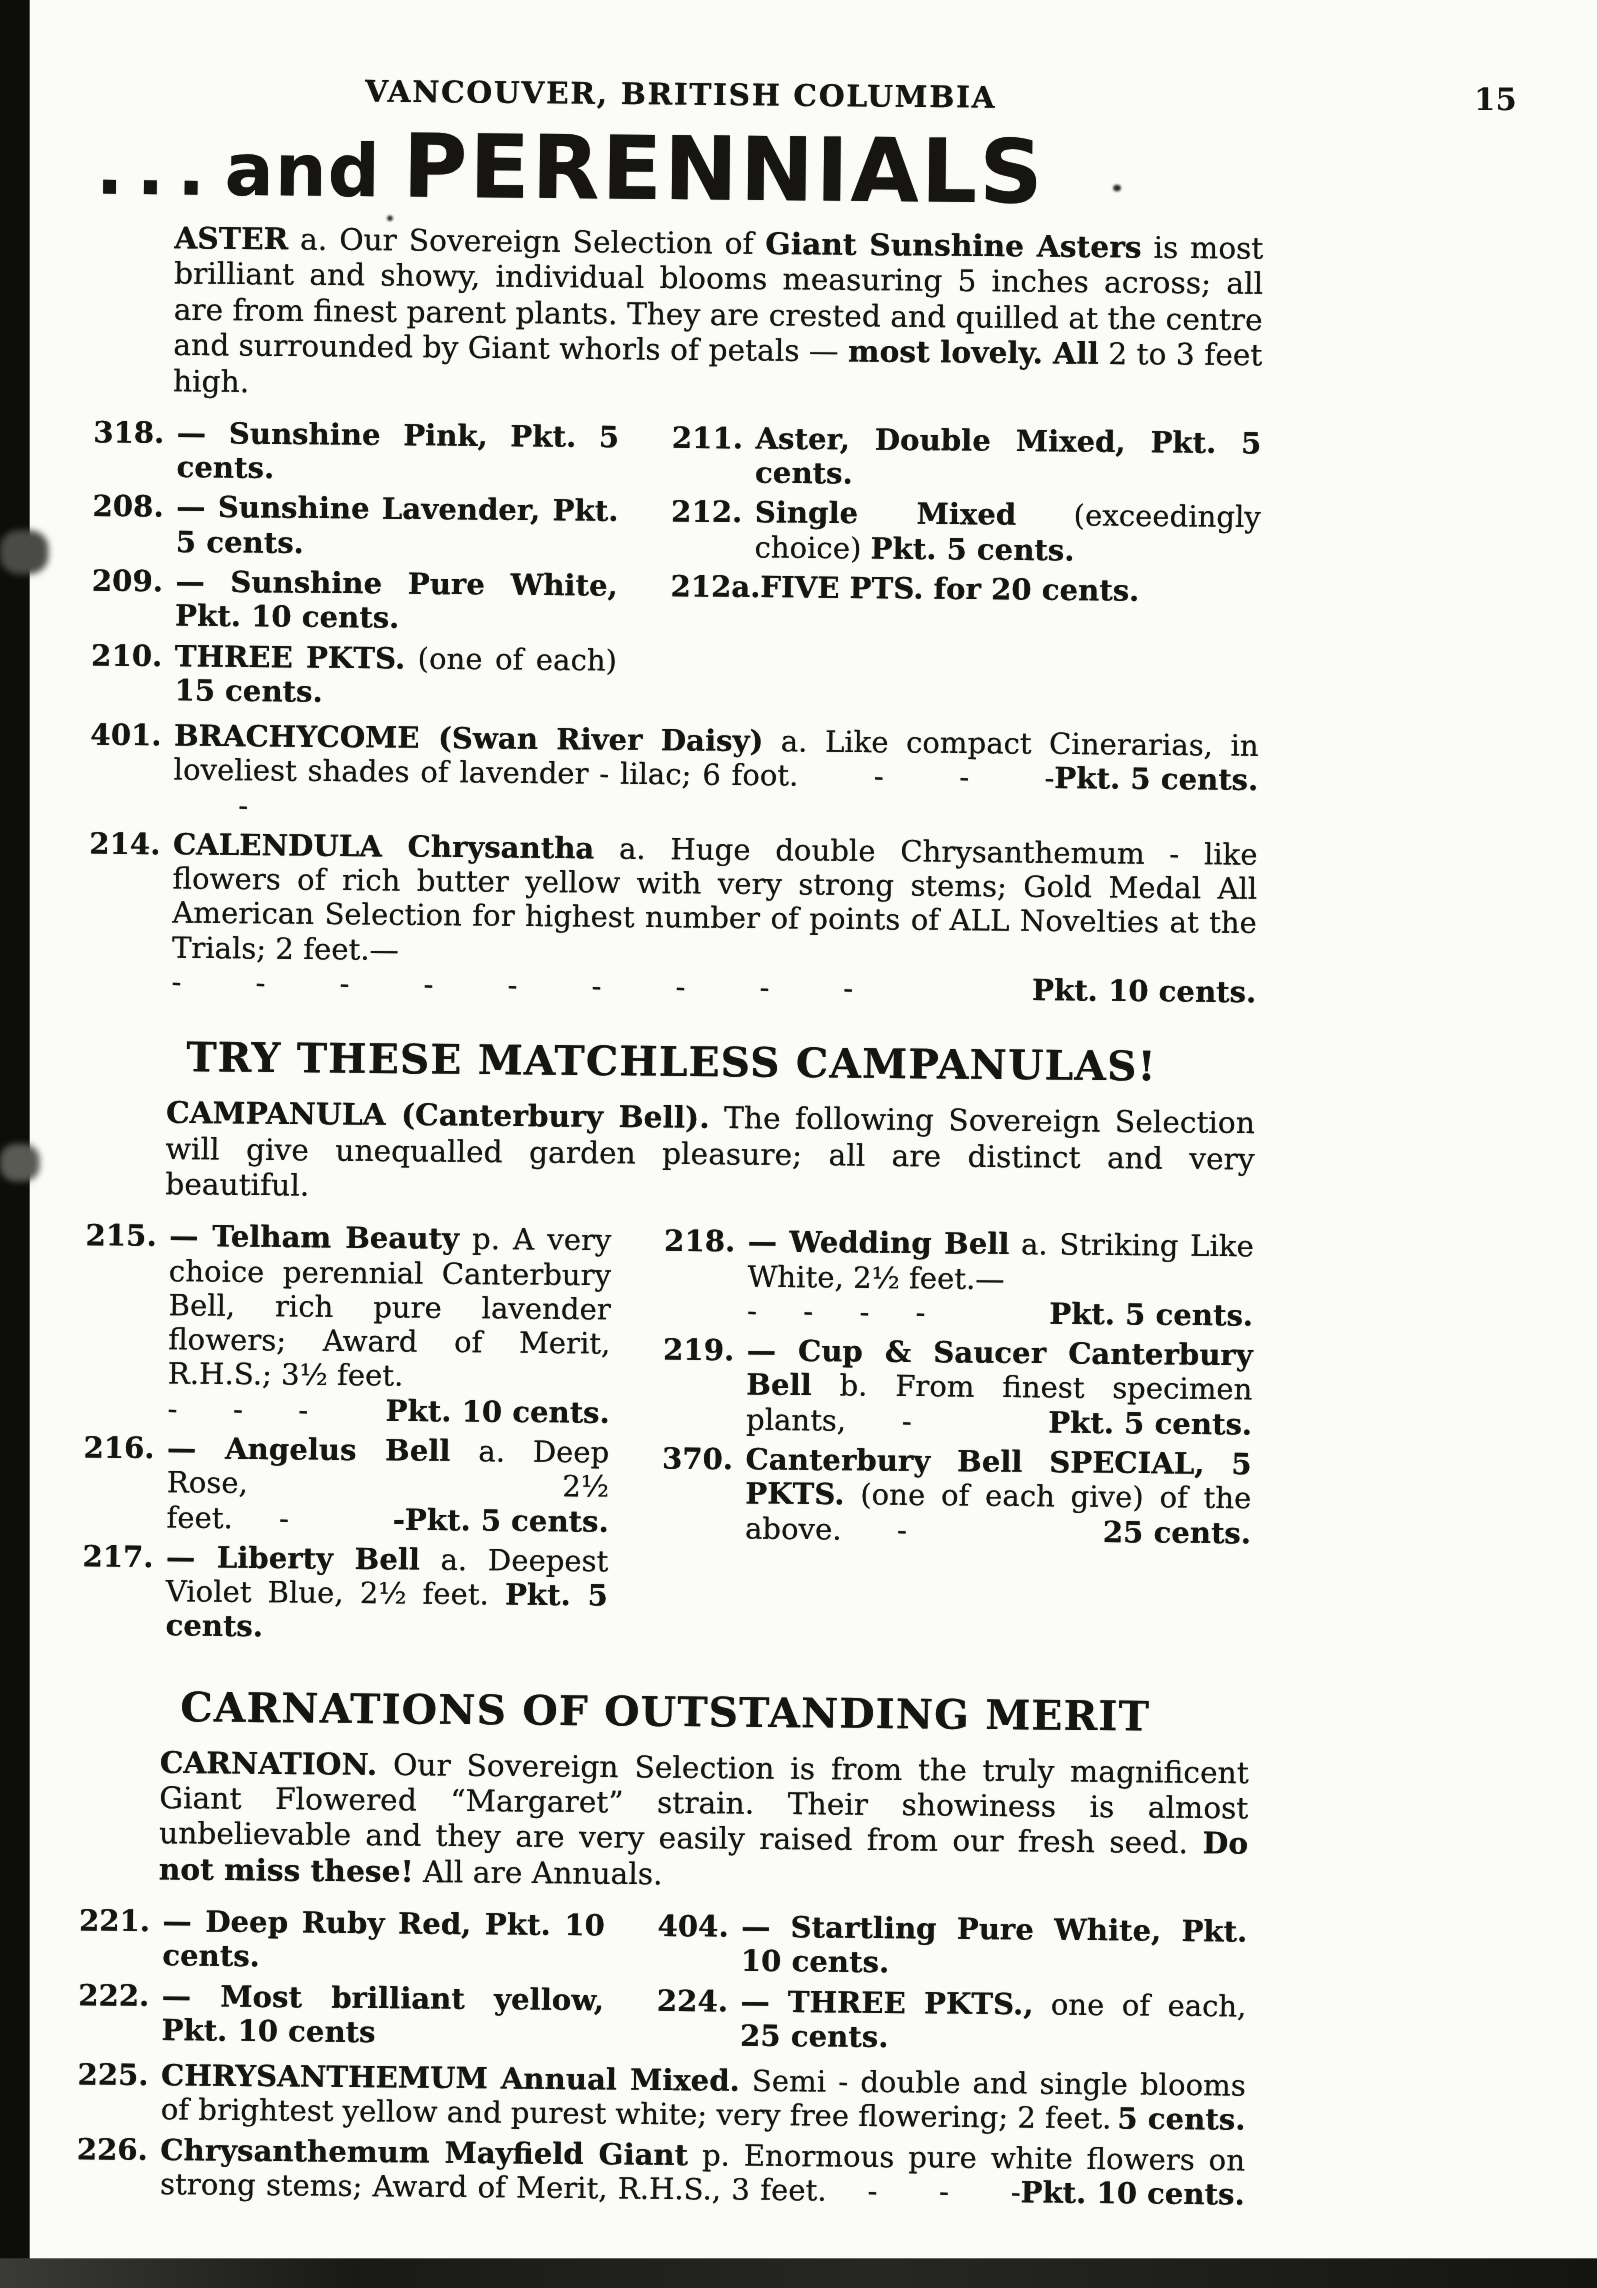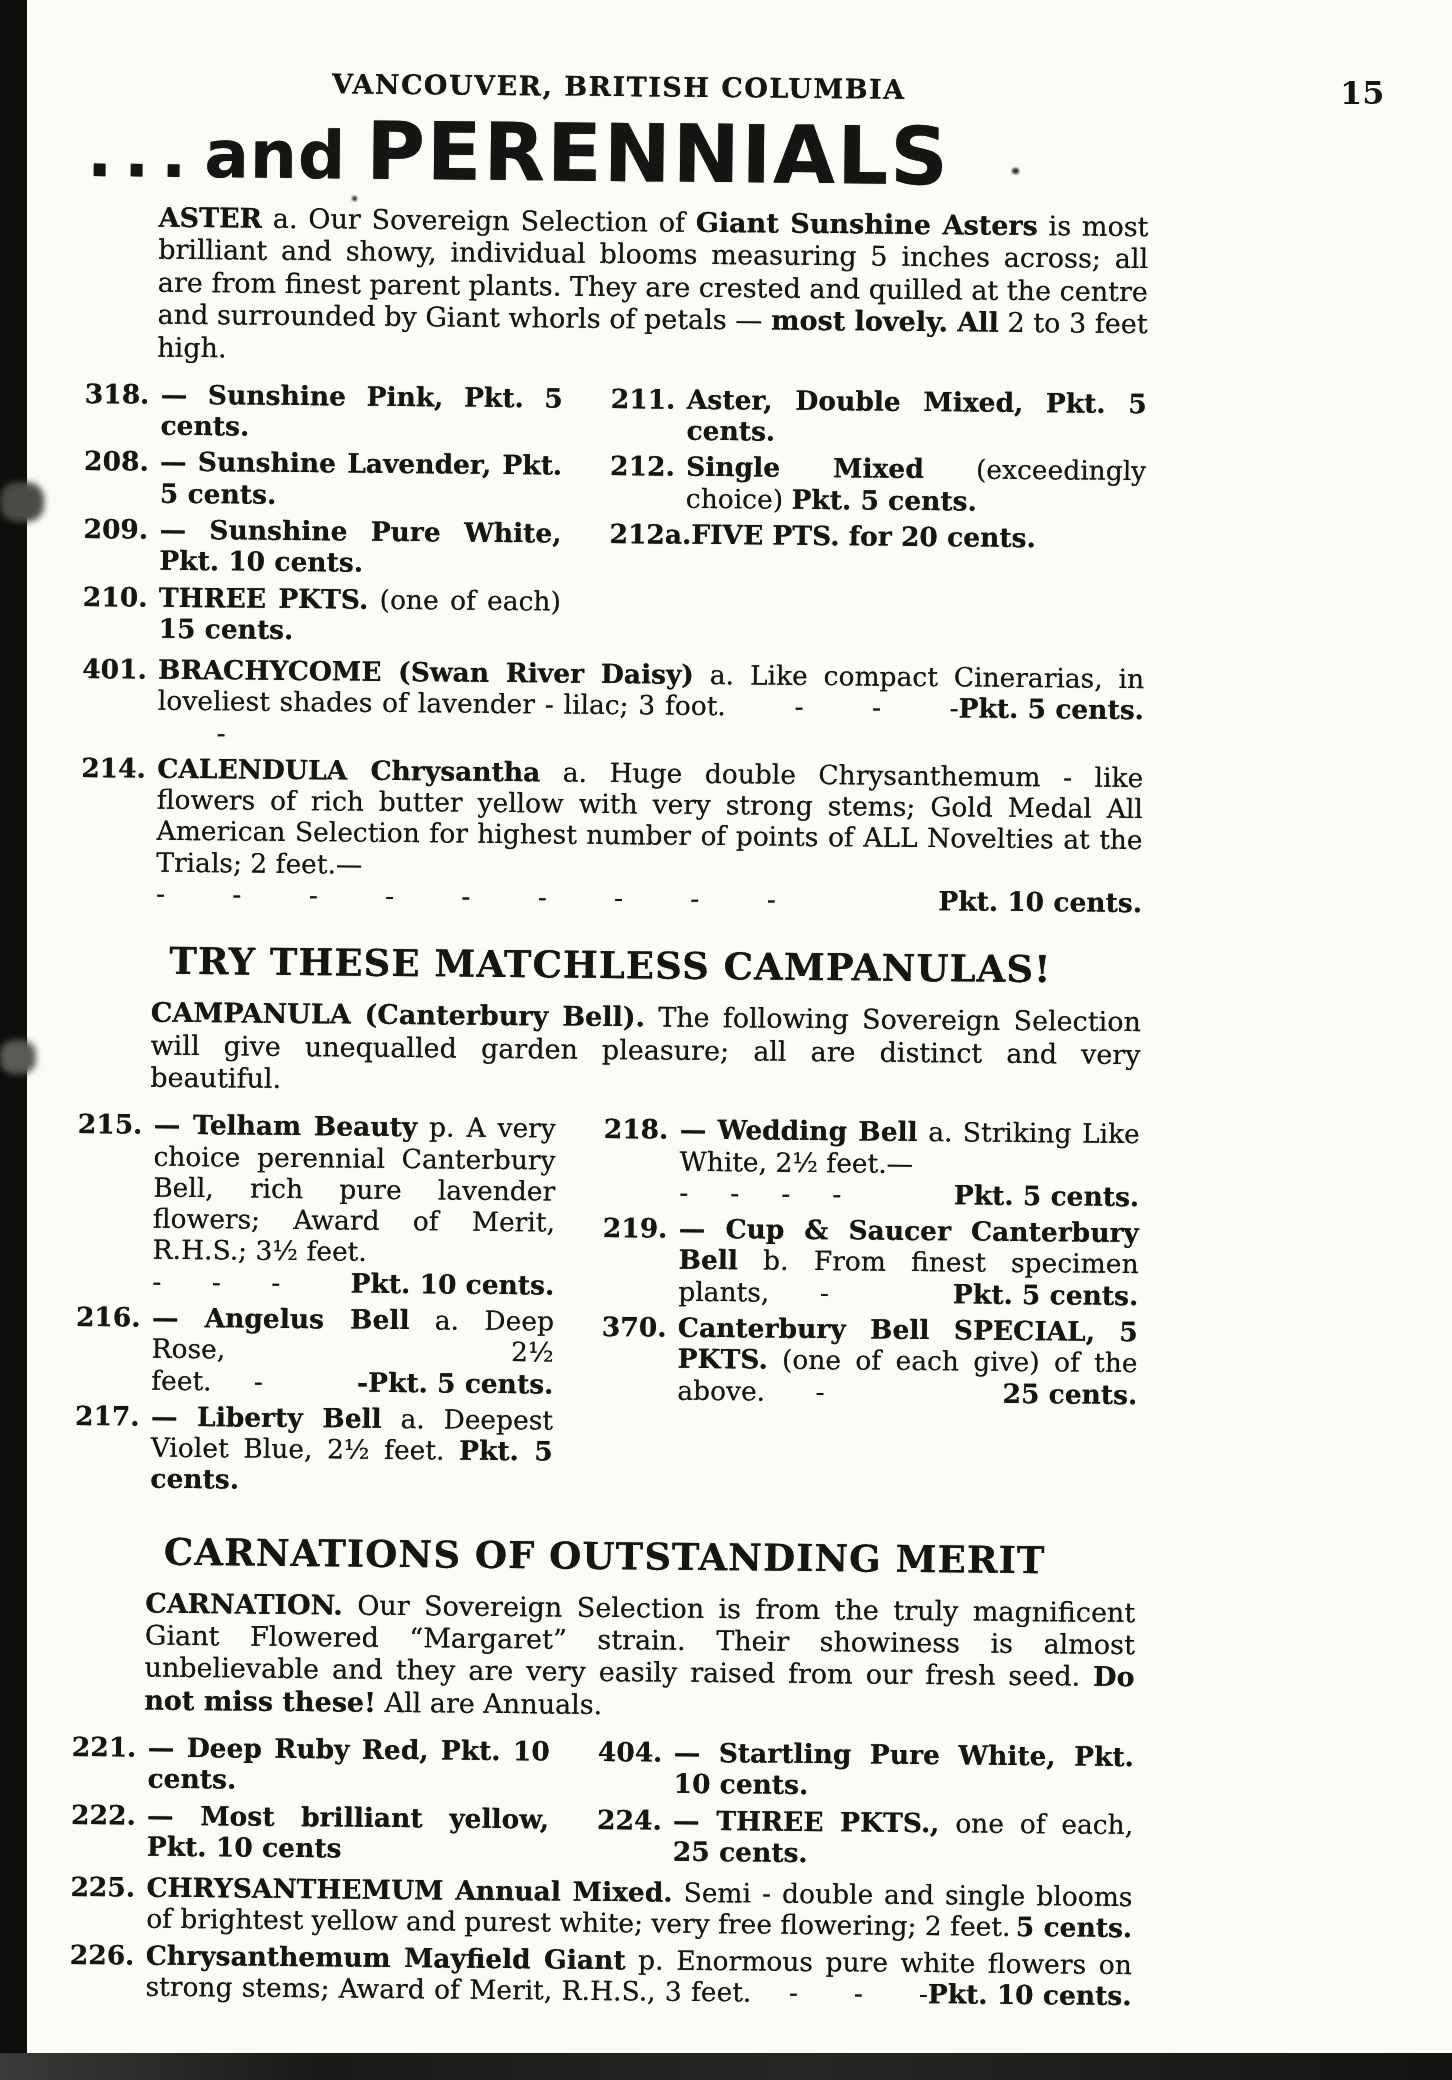--- a/index.html
+++ b/index.html
@@ -11,21 +11,21 @@
   }
   
   .edge-left{position:absolute;left:0;top:0;width:27px;height:2080px;background:#0d0d0c;}
   .edge-bottom{position:absolute;left:0;bottom:0;width:1452px;height:27px;
     background:linear-gradient(90deg,#3a3a38 0%,#191918 22%,#262624 55%,#141413 100%);}
   .blot{position:absolute;background:#4a4a46;filter:blur(3px);border-radius:40%;}
   .blot.b1{left:0;top:482px;width:44px;height:40px;}
   .blot.b2{left:0;top:1040px;width:36px;height:34px;background:#5a5a55;}
   .speck{position:absolute;background:#2b2b28;border-radius:50%;filter:blur(1px);}
 
-  .page-num{position:absolute;left:1340px;top:74px;font-size:32px;font-weight:bold;}
+  .page-num{position:absolute;left:1340px;top:74px;font-size:28px;font-weight:bold;}
 
   .content{
     position:absolute;left:88px;top:66px;width:1062px;
     transform:rotate(0.55deg);transform-origin:top left;
     text-shadow:0 0 0.7px rgba(22,21,20,.8);
   }
   .running-head{
     text-align:center;font-weight:bold;font-size:27px;letter-spacing:1.5px;
   }
   .main-title{
@@ -111,21 +111,21 @@
           <div class="item">
             <span class="num">212a.</span>
             <span class="txt"><b>FIVE PTS. for 20 cents.</b></span>
           </div>
         </div>
     </div>
 
     <div class="full-items">
         <div class="item">
           <span class="num">401.</span>
-          <span class="txt"><b>BRACHYCOME (Swan River Daisy)</b><span> a.  Like compact Cinerarias, in loveliest shades of lavender - lilac; 3 foot.</span><b class="fr">Pkt. 5 cents.</b><span>&nbsp;&nbsp;&nbsp;&nbsp;&nbsp;&nbsp;&nbsp;-&nbsp;&nbsp;&nbsp;&nbsp;&nbsp;&nbsp;&nbsp;-&nbsp;&nbsp;&nbsp;&nbsp;&nbsp;&nbsp;&nbsp;-&nbsp;&nbsp;&nbsp;&nbsp;&nbsp;&nbsp;&nbsp;-</span></span>
+          <span class="txt"><b>BRACHYCOME (Swan River Daisy)</b><span> a.  Like compact Cinerarias, in loveliest shades of lavender - lilac; 6 foot.</span><b class="fr">Pkt. 5 cents.</b><span>&nbsp;&nbsp;&nbsp;&nbsp;&nbsp;&nbsp;&nbsp;-&nbsp;&nbsp;&nbsp;&nbsp;&nbsp;&nbsp;&nbsp;-&nbsp;&nbsp;&nbsp;&nbsp;&nbsp;&nbsp;&nbsp;-&nbsp;&nbsp;&nbsp;&nbsp;&nbsp;&nbsp;&nbsp;-</span></span>
         </div>
         <div class="item">
           <span class="num">214.</span>
           <span class="txt"><b>CALENDULA Chrysantha</b><span> a.  Huge double Chrysanthemum - like flowers of rich butter yellow with very strong stems; Gold Medal All American Selection for highest number of points of ALL Novelties at the Trials; 2 feet.—
 </span><b class="fr">Pkt. 10 cents.</b><span>-&nbsp;&nbsp;&nbsp;&nbsp;&nbsp;&nbsp;&nbsp;&nbsp;-&nbsp;&nbsp;&nbsp;&nbsp;&nbsp;&nbsp;&nbsp;&nbsp;-&nbsp;&nbsp;&nbsp;&nbsp;&nbsp;&nbsp;&nbsp;&nbsp;-&nbsp;&nbsp;&nbsp;&nbsp;&nbsp;&nbsp;&nbsp;&nbsp;-&nbsp;&nbsp;&nbsp;&nbsp;&nbsp;&nbsp;&nbsp;&nbsp;-&nbsp;&nbsp;&nbsp;&nbsp;&nbsp;&nbsp;&nbsp;&nbsp;-&nbsp;&nbsp;&nbsp;&nbsp;&nbsp;&nbsp;&nbsp;&nbsp;-&nbsp;&nbsp;&nbsp;&nbsp;&nbsp;&nbsp;&nbsp;&nbsp;-</span></span>
         </div>
       </div>
 
     <h2 class="section-head">TRY THESE MATCHLESS CAMPANULAS!</h2>
 

